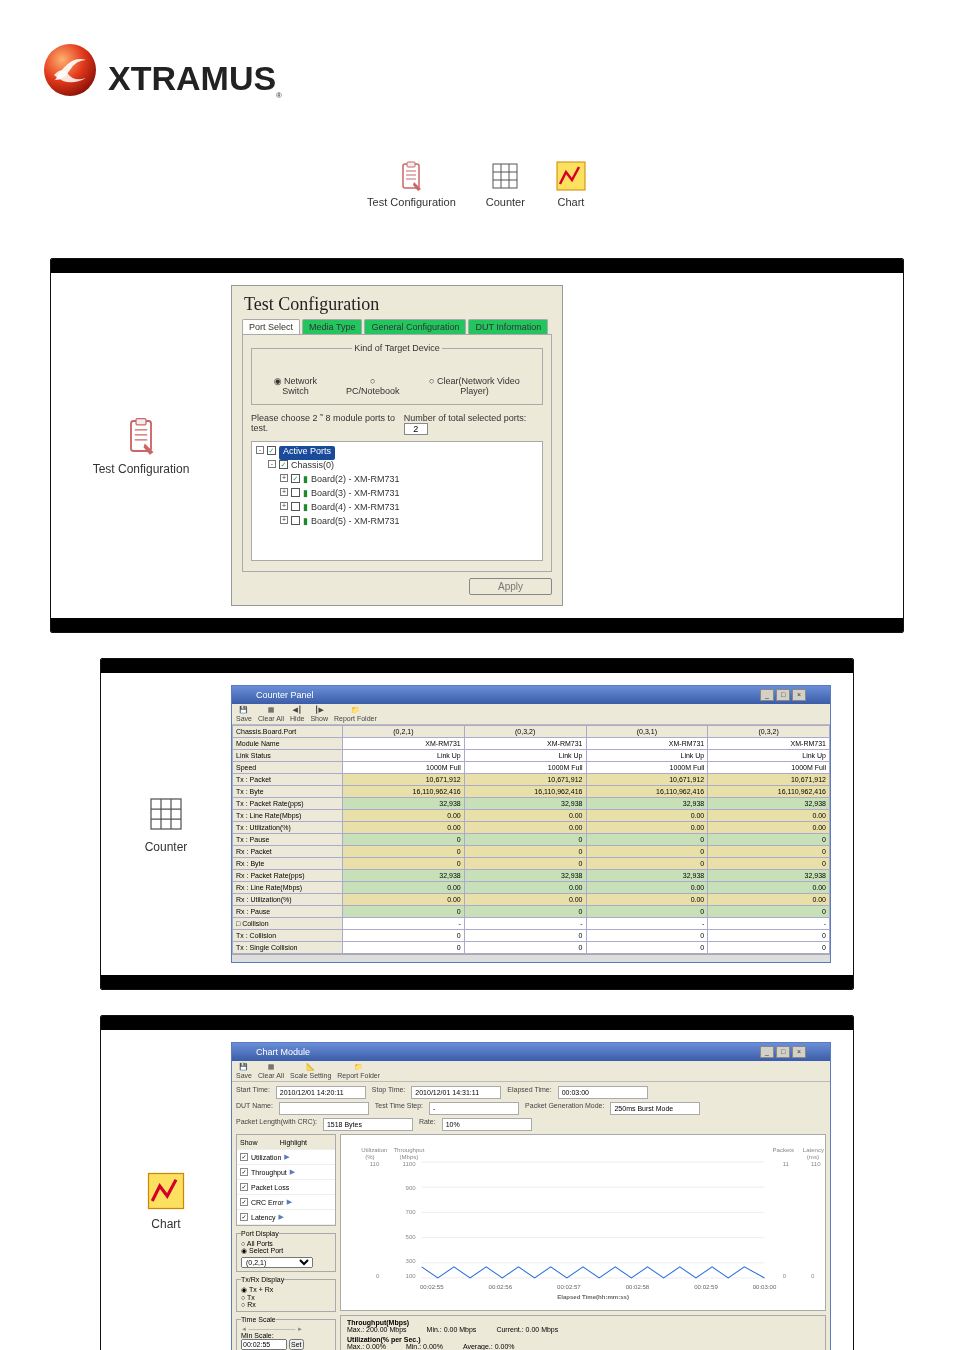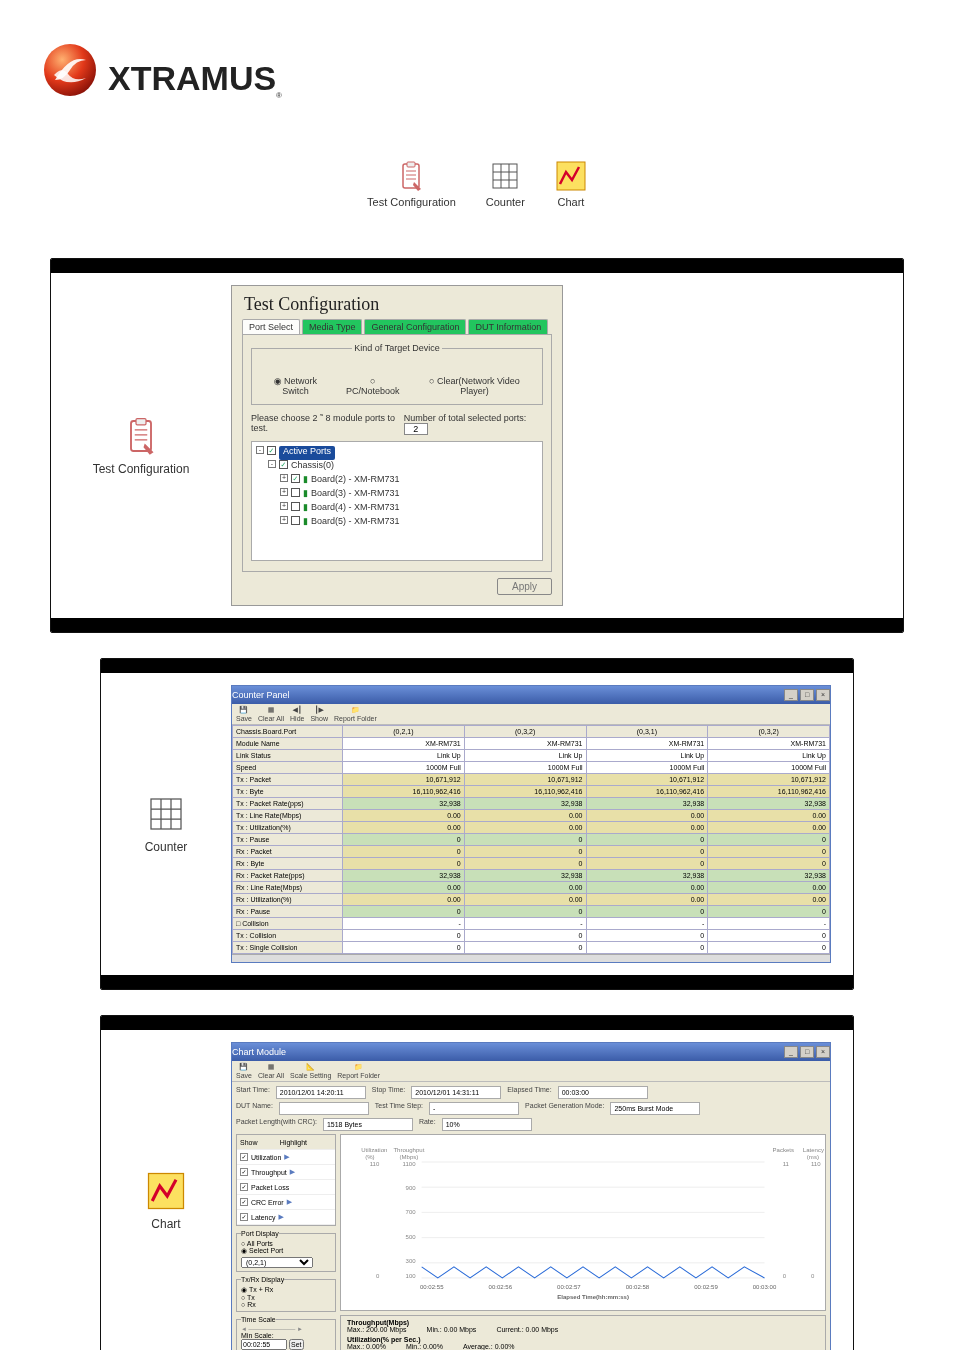--- a/index.html
+++ b/index.html
@@ -30,27 +30,27 @@
 .tc-tab.active { background: #fdfdfb; text-align: right; }
 .tc-body { border: 1px solid #aaa; border-top: none; background: #ece9d8; padding: 8px 8px 10px 8px; }
 .fieldset { border: 1px solid #aaa; padding: 6px 8px 8px 8px; margin-bottom: 8px; font-size: 9px; text-align: center; }
 .fieldset legend { font-size: 9px; color: #333; padding: 0 2px; background: #ece9d8; }
 .radio-row { display: flex; gap: 12px; font-size: 9px; color: #333; margin-top: 17px; }
 .tree-row { font-size: 9px; background: #fff; border: 1px solid #aaa; height: 120px; padding: 4px; overflow: auto; }
 .tree-line { display: flex; gap: 3px; height: 14px; }
 .tree-indent1 { padding-left: 12px; }
 .tree-indent2 { padding-left: 24px; }
 .tc-btnrow { display: flex; justify-content: flex-end; padding: 6px 10px 10px 0; }
-.btn-gray { border: 1px solid #888; background: #ece9d8; font-size: 10px; padding: 2px 14px; border-radius: 2px; color: #777; }
+.btn-gray { border: 1px solid #888; background: #ece9d8; font-size: 10px; padding: 2px 28px; border-radius: 2px; color: #777; }
 .count-row { display: flex; justify-content: space-between; margin-bottom: 6px; font-size: 9px; }
 .count-row input { width: 24px; font-size: 9px; text-align: center; border: 1px solid #888; }
 
 
 .counter-panel { width: 600px; border: 1px solid #5a7bbf; background: #ece9d8; font-size: 8px; }
-.cp-titlebar { background: linear-gradient(#6a8fd8, #3b5ca8); color: #fff; padding: 3px 0; display: flex; justify-content: space-between; align-items: center; }
+.cp-titlebar { background: linear-gradient(#6a8fd8, #3b5ca8); color: #fff; padding: 3px 24px; display: flex; justify-content: space-between; align-items: center; }
 .cp-title { font-size: 9px; }
 .cp-winbtns { display: flex; gap: 2px; }
 .cp-winbtn { width: 14px; height: 12px; background: #d4d0c8; border: 1px solid #888; font-size: 7px; text-align: center; line-height: 9px; color: #333; }
 .cp-toolbar { background: #ece9d8; padding: 2px 4px; display: flex; gap: 6px; border-bottom: 1px solid #bbb; font-size: 7px; color: #444; }
 .cp-tool { display: flex; flex-direction: column; align-items: center; gap: 1px; }
 .cp-table { width: 100%; border-collapse: collapse; background: #fff; }
 .cp-table th, .cp-table td { border: 1px solid #aac; padding: 1px 3px; font-size: 7px; text-align: right; height: 12px; }
 .cp-table th { background: #ece9d8; text-align: center; font-weight: normal; }
 .cp-table td.rowlabel { text-align: left; background: #ece9d8; width: 110px; }
 .cp-table tr.hl td:not(.rowlabel) { background: #e8e0a8; }

